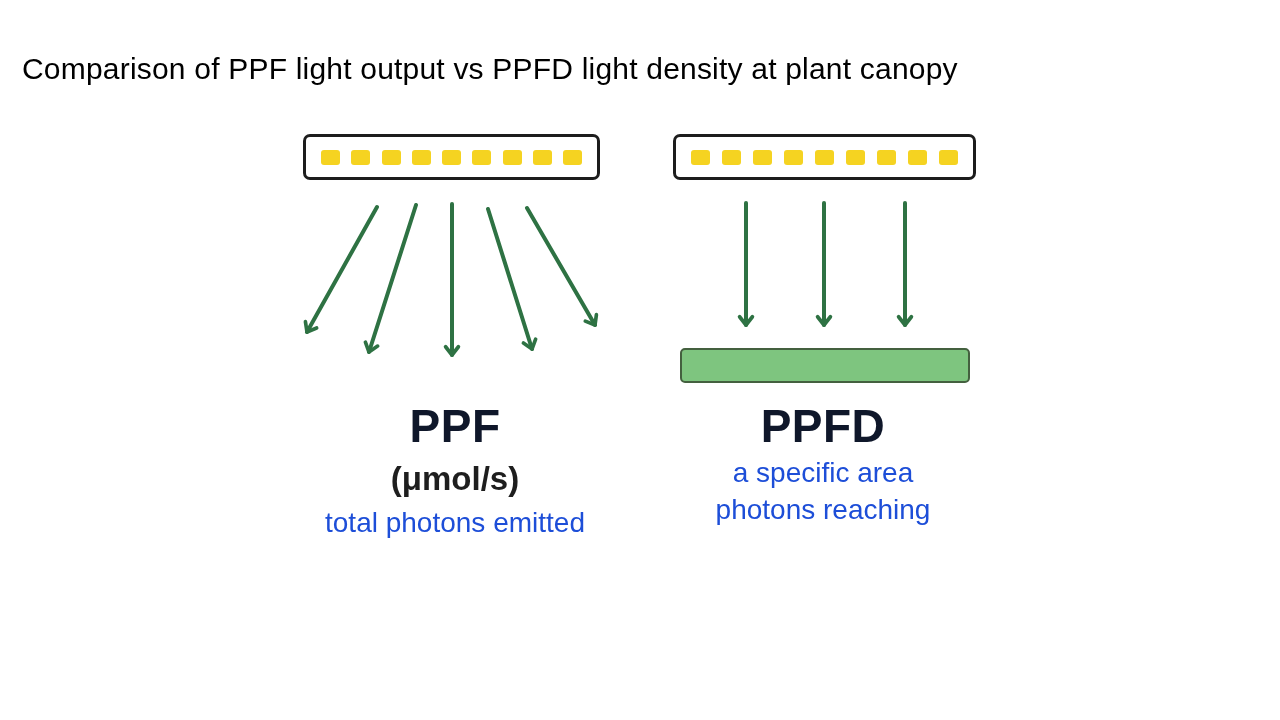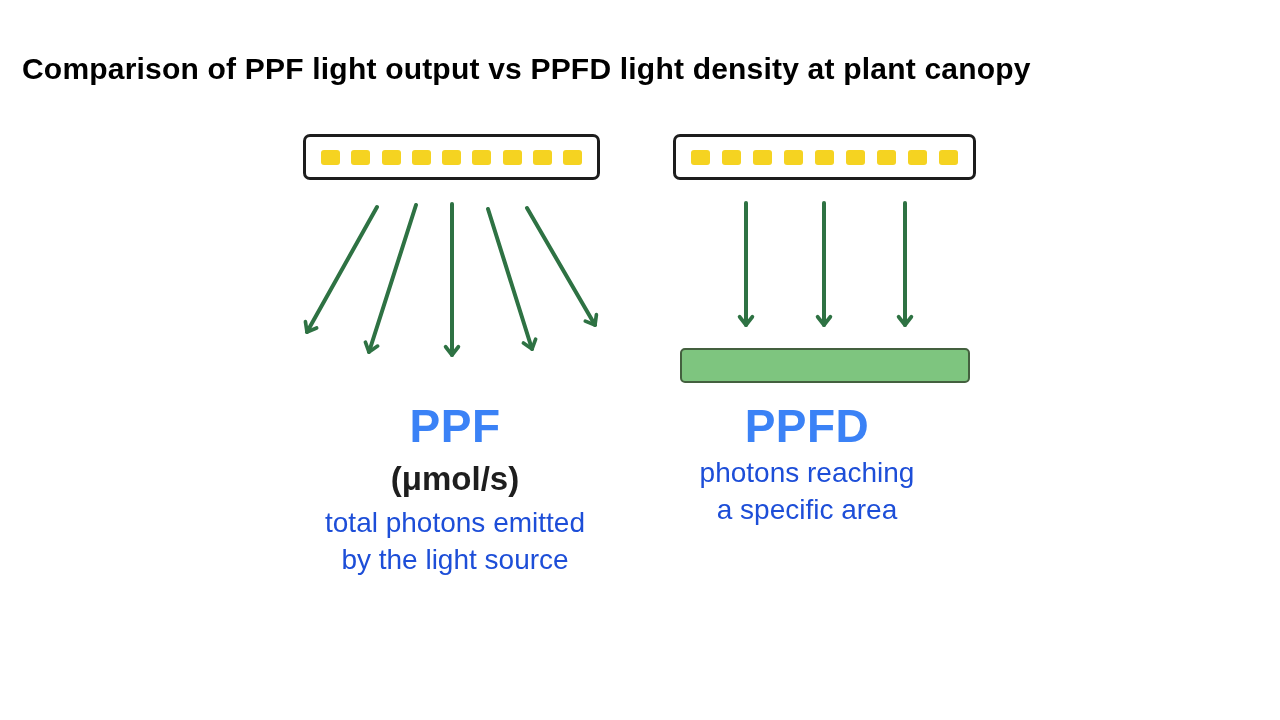--- a/index.html
+++ b/index.html
@@ -11,21 +11,21 @@
     overflow: hidden;
     font-family: "Liberation Sans", sans-serif;
     color: #1e1e1e;
   }
   .title {
     position: absolute;
     left: 22px;
     top: 52px;
     margin: 0;
     font-size: 30px;
-    font-weight: 700;
+    font-weight: 400;
     color: #000000;
     letter-spacing: 0.2px;
     white-space: nowrap;
   }
   .fixture {
     position: absolute;
     top: 134px;
     height: 46px;
     background: #ffffff;
     border: 3px solid #1d1d1d;
@@ -59,26 +59,26 @@
     border-radius: 5px;
     box-sizing: border-box;
   }
   .label-block {
     position: absolute;
     top: 398px;
     width: 350px;
     text-align: center;
   }
   .label-left  { left: 280px; }
-  .label-right { left: 632px; }
+  .label-right { left: 648px; }
   .acronym {
     font-size: 46px;
     font-weight: 700;
     line-height: 56px;
-    color: #3b82f6;
+    color: #0f172a;
     letter-spacing: 0.5px;
   }
   .unit {
     font-size: 33px;
     font-weight: 700;
     line-height: 50px;
     color: #1e1e1e;
   }
   .unit sup {
     font-size: 25px;
@@ -143,22 +143,21 @@
     <line x1="164" y1="8" x2="164" y2="130" stroke="#2e7243" stroke-width="4" stroke-linecap="round" marker-end="url(#ah)"></line>
     <line x1="245" y1="8" x2="245" y2="130" stroke="#2e7243" stroke-width="4" stroke-linecap="round" marker-end="url(#ah)"></line>
   </svg>
 
   <div class="canopy"></div>
 
   <div class="label-block label-left">
     <div class="acronym">PPF</div>
     <div class="unit">(μmol/s)</div>
     <div class="desc">total photons emitted</div>
-    <div class="desc">by the light source</div>
   </div>
 
   <div class="label-block label-right">
     <div class="acronym">PPFD</div>
+    <div class="desc">a specific area</div>
     <div class="desc">photons reaching</div>
-    <div class="desc">a specific area</div>
   </div>
 
 </div>
 
 </body></html>

